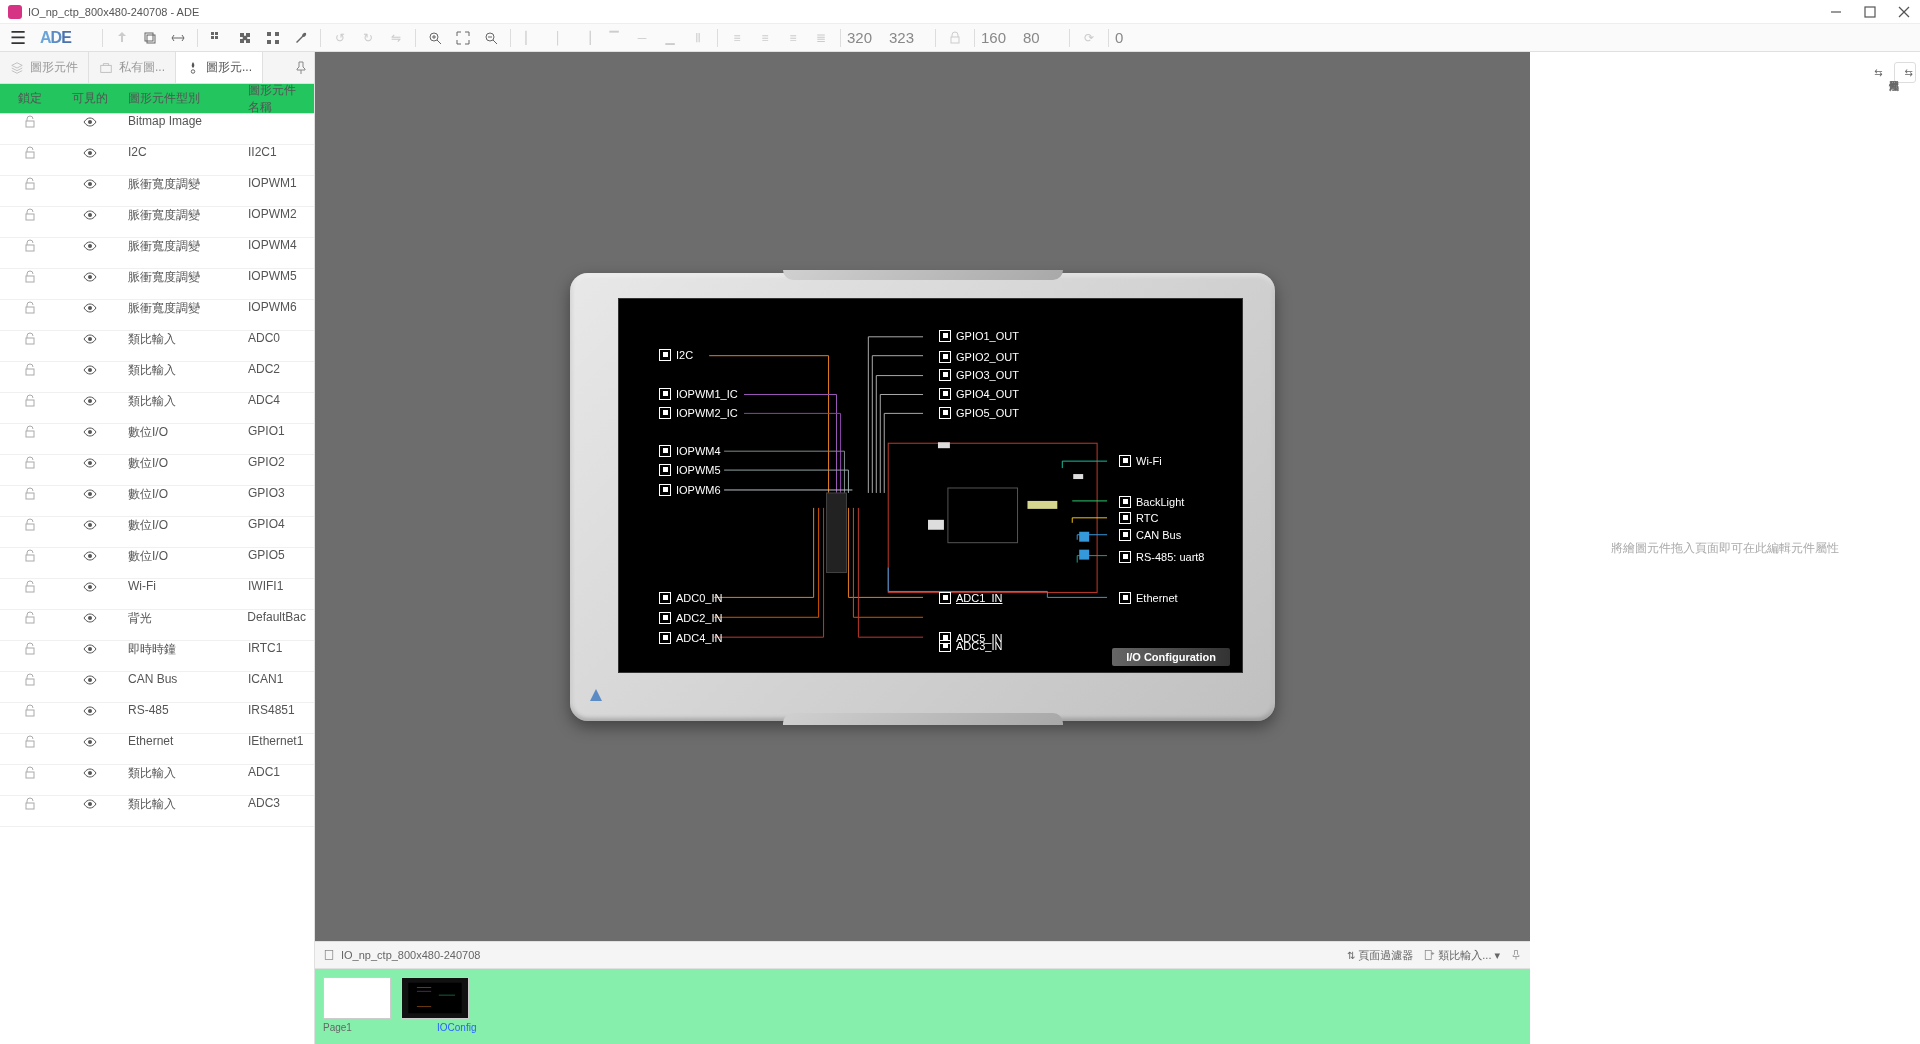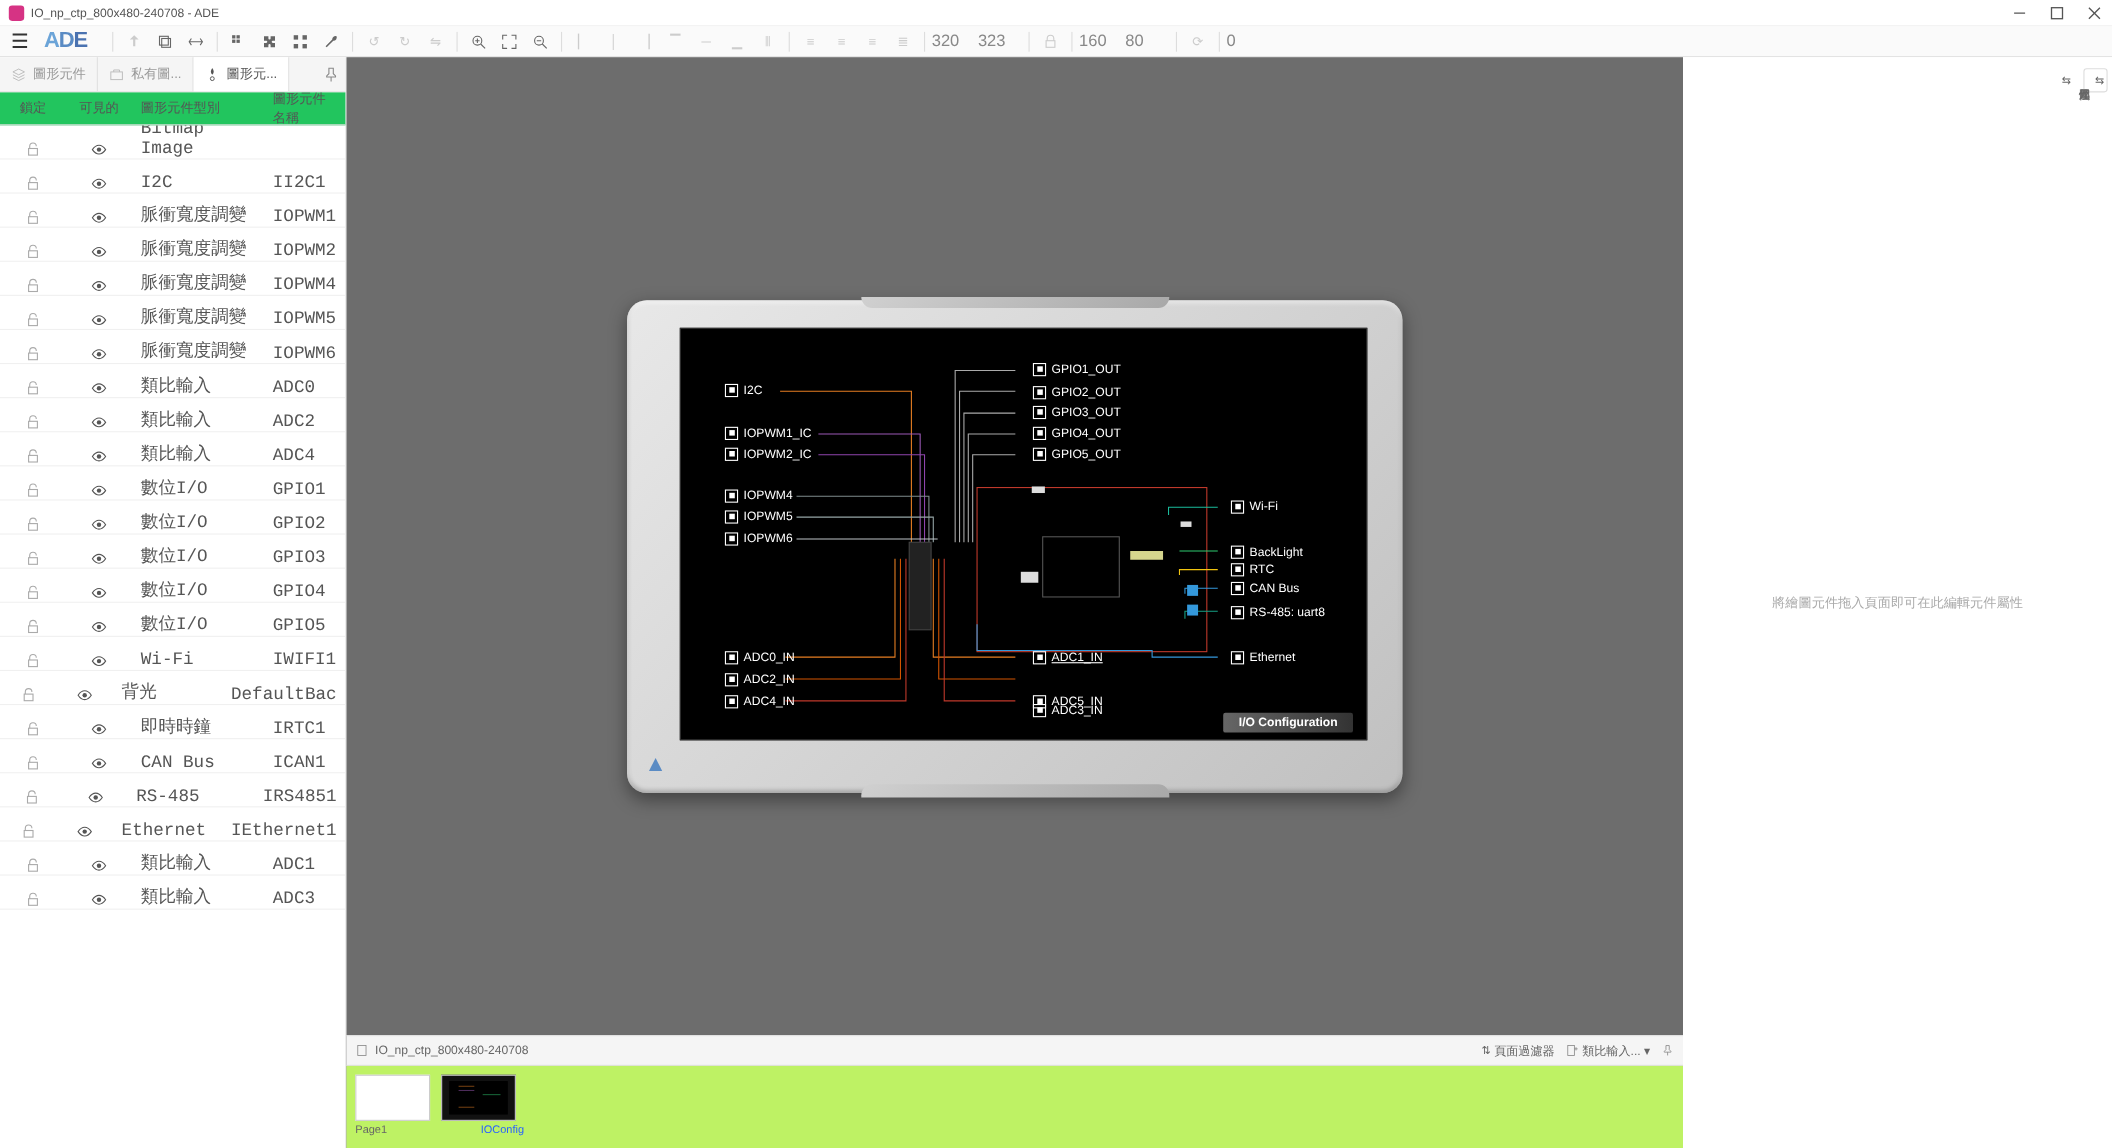--- a/index.html
+++ b/index.html
@@ -9,41 +9,41 @@
 .titlebar-title { font-size: 11px; color: #555; flex: 1; }
 .titlebar-btns { display: flex; gap: 18px; }
 .titlebar-btn { width: 16px; height: 16px; display: flex; align-items: center; justify-content: center; color: #555; cursor: pointer; }
 
 .toolbar { height: 28px; background: #fafafa; border-bottom: 1px solid #e0e0e0; display: flex; align-items: center; padding: 0 4px; gap: 2px; }
 .toolbar-btn { width: 26px; height: 24px; display: flex; align-items: center; justify-content: center; color: #666; cursor: pointer; border-radius: 3px; }
 .toolbar-btn.disabled { color: #ccc; }
 .toolbar-sep { width: 1px; height: 18px; background: #ddd; margin: 0 4px; }
 .hamburger { font-size: 18px; color: #333; width: 28px; }
 .logo { width: 50px; height: 22px; margin: 0 6px; display: flex; align-items: center; }
-.logo-text { font-weight: bold; font-size: 20px; letter-spacing: -1px; }
+.logo-text { font-weight: bold; font-size: 16px; letter-spacing: -1px; }
 .logo-text .a { color: #6ba4d8; }
 .logo-text .d { color: #5a8bc4; }
 .logo-text .e { color: #4a72b0; }
 .toolbar-num { width: 40px; text-align: left; font-size: 15px; color: #888; }
 
 .main { display: flex; height: calc(100vh - 52px); }
 .left-panel { width: 315px; background: #fff; border-right: 1px solid #e0e0e0; display: flex; flex-direction: column; }
 .panel-tabs { height: 32px; display: flex; background: #f5f5f5; border-bottom: 1px solid #e0e0e0; }
 .panel-tab { padding: 0 10px; display: flex; align-items: center; gap: 6px; font-size: 12px; color: #999; cursor: pointer; border-right: 1px solid #e0e0e0; }
 .panel-tab.active { background: #fff; color: #555; }
 .panel-tab-icon { width: 14px; height: 14px; }
 .panel-pin { width: 26px; display: flex; align-items: center; justify-content: center; color: #888; cursor: pointer; }
 .table-header { height: 30px; display: flex; background: #22c55e; border-bottom: 1px solid #e0e0e0; font-size: 12px; color: #555; }
 .th { display: flex; align-items: center; padding: 0 8px; }
 .col-lock { width: 60px; justify-content: center; }
 .col-vis { width: 60px; justify-content: center; }
 .col-type { width: 120px; }
 .col-name { flex: 1; }
 .table-body { flex: 1; overflow-y: auto; }
-.table-row { height: 31px; display: flex; align-items: flex-end; border-bottom: 1px solid #f0f0f0; font-size: 16px; font-family: Liberation Mono, monospace; }
+.table-row { height: 31px; display: flex; align-items: flex-start; border-bottom: 1px solid #f0f0f0; font-size: 12px; }
 .td { display: flex; align-items: center; padding: 0 8px; }
 .td-lock { width: 60px; justify-content: center; color: #aaa; }
 .td-vis { width: 60px; justify-content: center; color: #555; }
 .td-type { width: 120px; color: #555; }
 .td-name { flex: 1; color: #555; }
 
 .center-panel { flex: 1; background: #6d6d6d; display: flex; flex-direction: column; position: relative; }
 .canvas-wrap { flex: 1; display: flex; align-items: center; justify-content: center; padding: 30px; }
 .device-frame { width: 705px; height: 448px; background: linear-gradient(135deg, #e8e8e8, #c0c0c0); border-radius: 18px; position: relative; box-shadow: 0 6px 16px rgba(0,0,0,0.4), inset 0 2px 5px rgba(255,255,255,0.6), inset 0 -2px 5px rgba(0,0,0,0.3); }
 .device-frame::before { content: ""; position: absolute; top: -3px; left: 50%; transform: translateX(-50%); width: 280px; height: 10px; background: linear-gradient(135deg, #d0d0d0, #a8a8a8); border-radius: 0 0 10px 10px; }
@@ -53,21 +53,21 @@
 .signal { position: absolute; display: flex; align-items: center; gap: 5px; color: #fff; font-size: 11px; }
 .signal-box { width: 12px; height: 12px; border: 1.5px solid #fff; display: flex; align-items: center; justify-content: center; }
 .signal-box::after { content: ""; width: 5px; height: 5px; background: #fff; }
 .bottom-logo { position: absolute; bottom: 18px; left: 18px; width: 16px; height: 16px; }
 
 .page-bar { height: 28px; background: #f5f5f5; border-top: 1px solid #e0e0e0; border-bottom: 1px solid #e0e0e0; display: flex; align-items: center; padding: 0 8px; font-size: 11px; color: #666; }
 .page-bar-left { flex: 1; display: flex; align-items: center; gap: 6px; }
 .page-bar-right { display: flex; align-items: center; gap: 10px; }
 .page-action { display: flex; align-items: center; gap: 3px; cursor: pointer; }
 
-.thumbnails { height: 75px; background: #bef264; padding: 8px; display: flex; gap: 10px; }
+.thumbnails { height: 75px; background: #86efac; padding: 8px; display: flex; gap: 10px; }
 .thumb { width: 68px; display: flex; flex-direction: column; gap: 3px; cursor: pointer; }
 .thumb-img { width: 68px; height: 42px; border: 1px solid #ccc; background: #fff; }
 .thumb-img.dark { background: #111; position: relative; }
 .thumb-label { font-size: 10px; color: #666; }
 .thumb.active .thumb-label { color: #2962ff; margin-left: 36px; }
 
 .right-panel { width: 390px; background: #fff; display: flex; align-items: center; justify-content: center; color: #aaa; font-size: 12px; position: relative; }
 .right-collapse { position: absolute; top: 10px; right: 4px; width: 22px; border: 1px solid #ddd; border-radius: 3px; display: flex; flex-direction: column; align-items: center; padding: 4px 2px; gap: 4px; font-size: 10px; color: #666; cursor: pointer; writing-mode: vertical-rl; }
 
 svg.trace-svg { position: absolute; top: 0; left: 0; width: 100%; height: 100%; pointer-events: none; }

